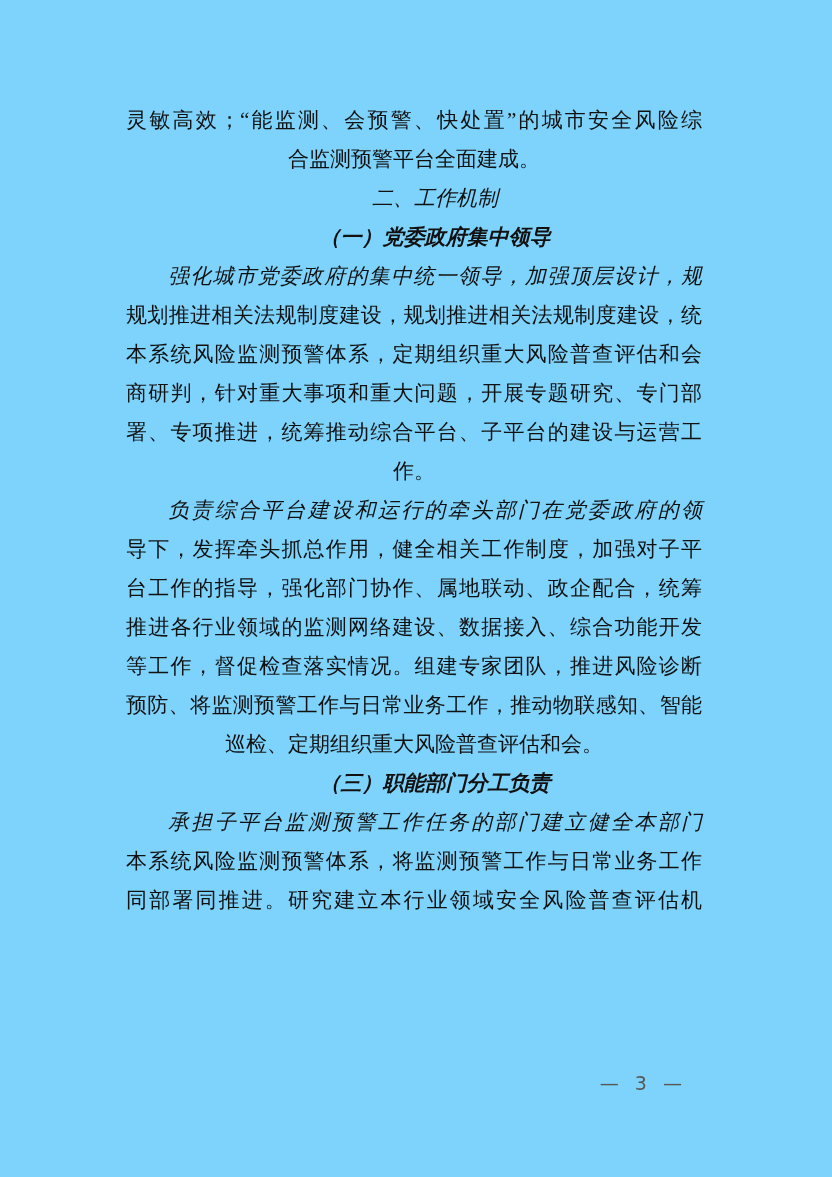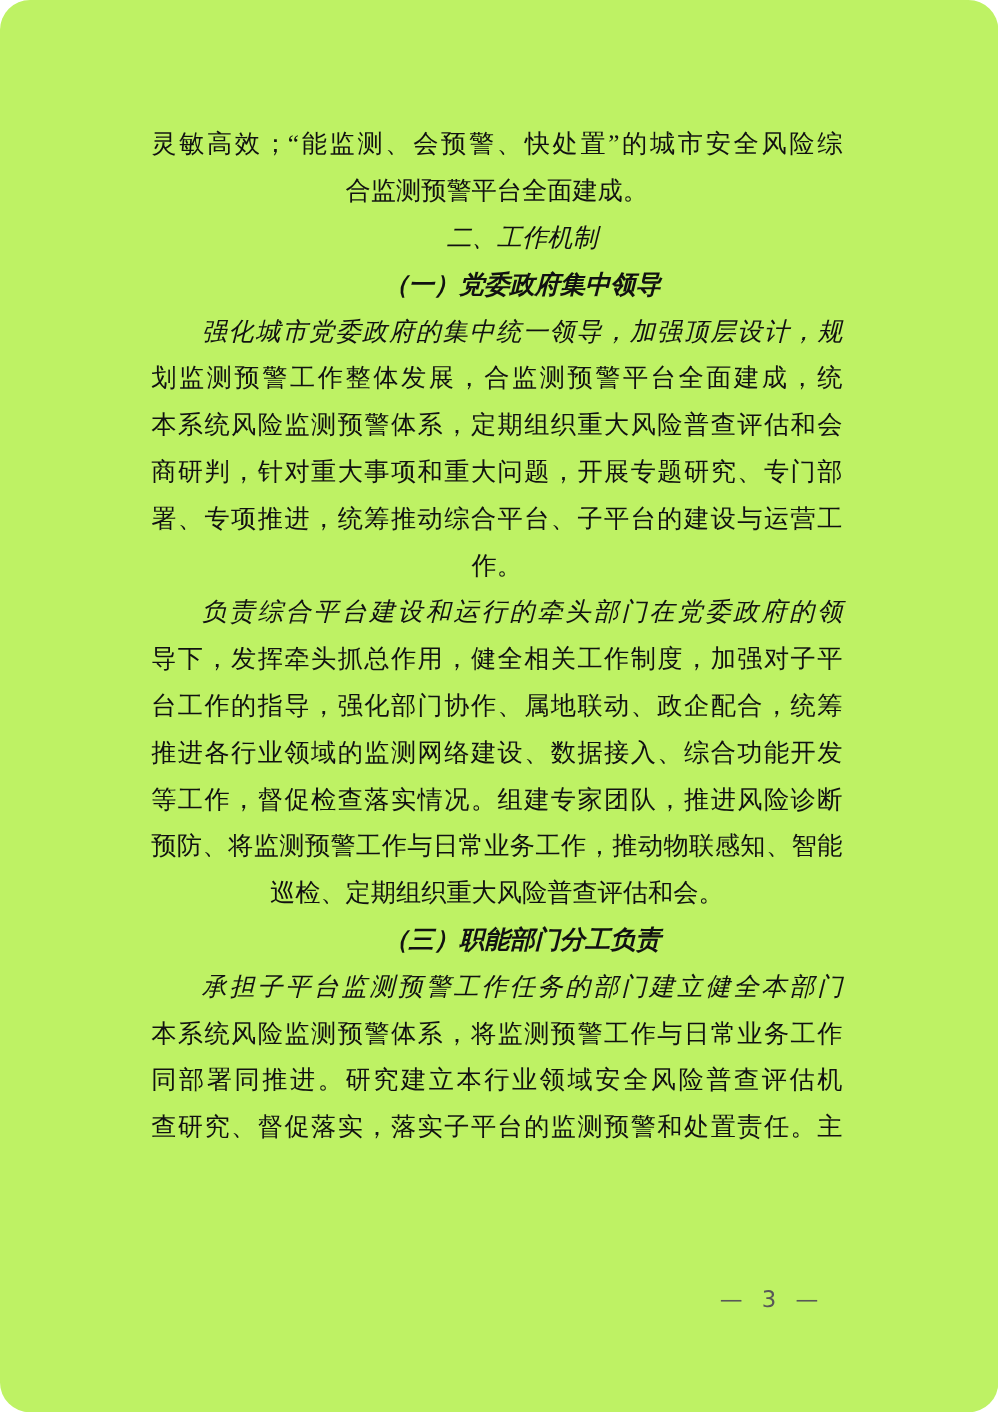--- a/index.html
+++ b/index.html
@@ -4,24 +4,23 @@
 <style>
   html, body {
     margin: 0;
     padding: 0;
     background: #ffffff;
   }
   .page {
     position: relative;
     width: 832px;
     height: 1177px;
-    background: #bef264;
+    background: #7dd3fc;
     overflow: hidden;
     font-family: "Liberation Serif", "DejaVu Serif", serif;
-    border-radius: 25px;
   }
   .text-block {
     position: absolute;
     left: 126px;
     top: 101px;
     width: 576px;
     color: #111111;
     font-size: 21px;
     line-height: 39px;
   }
@@ -60,34 +59,33 @@
 <body>
 
 <div class="page">
 
   <div class="text-block">
     <div class="line full">灵敏高效；“能监测、会预警、快处置”的城市安全风险综</div>
     <div class="line">合监测预警平台全面建成。</div>
     <div class="line indent">二、工作机制</div>
     <div class="line indent h2">（一）党委政府集中领导</div>
     <div class="line indent full">强化城市党委政府的集中统一领导，加强顶层设计，规</div>
-    <div class="line full">划监测预警工作整体发展，合监测预警平台全面建成，统</div>
+    <div class="line full">规划推进相关法规制度建设，规划推进相关法规制度建设，统</div>
     <div class="line full">本系统风险监测预警体系，定期组织重大风险普查评估和会</div>
     <div class="line full">商研判，针对重大事项和重大问题，开展专题研究、专门部</div>
     <div class="line full">署、专项推进，统筹推动综合平台、子平台的建设与运营工</div>
     <div class="line">作。</div>
     <div class="line indent full">负责综合平台建设和运行的牵头部门在党委政府的领</div>
     <div class="line full">导下，发挥牵头抓总作用，健全相关工作制度，加强对子平</div>
     <div class="line full">台工作的指导，强化部门协作、属地联动、政企配合，统筹</div>
     <div class="line full">推进各行业领域的监测网络建设、数据接入、综合功能开发</div>
     <div class="line full">等工作，督促检查落实情况。组建专家团队，推进风险诊断</div>
     <div class="line full">预防、将监测预警工作与日常业务工作，推动物联感知、智能</div>
     <div class="line">巡检、定期组织重大风险普查评估和会。</div>
     <div class="line indent h2">（三）职能部门分工负责</div>
     <div class="line indent full">承担子平台监测预警工作任务的部门建立健全本部门</div>
     <div class="line full">本系统风险监测预警体系，将监测预警工作与日常业务工作</div>
     <div class="line full">同部署同推进。研究建立本行业领域安全风险普查评估机</div>
-    <div class="line full">查研究、督促落实，落实子平台的监测预警和处置责任。主</div>
   </div>
 
   <div class="page-number">— 3 —</div>
 
 </div>
 
 </body></html>

